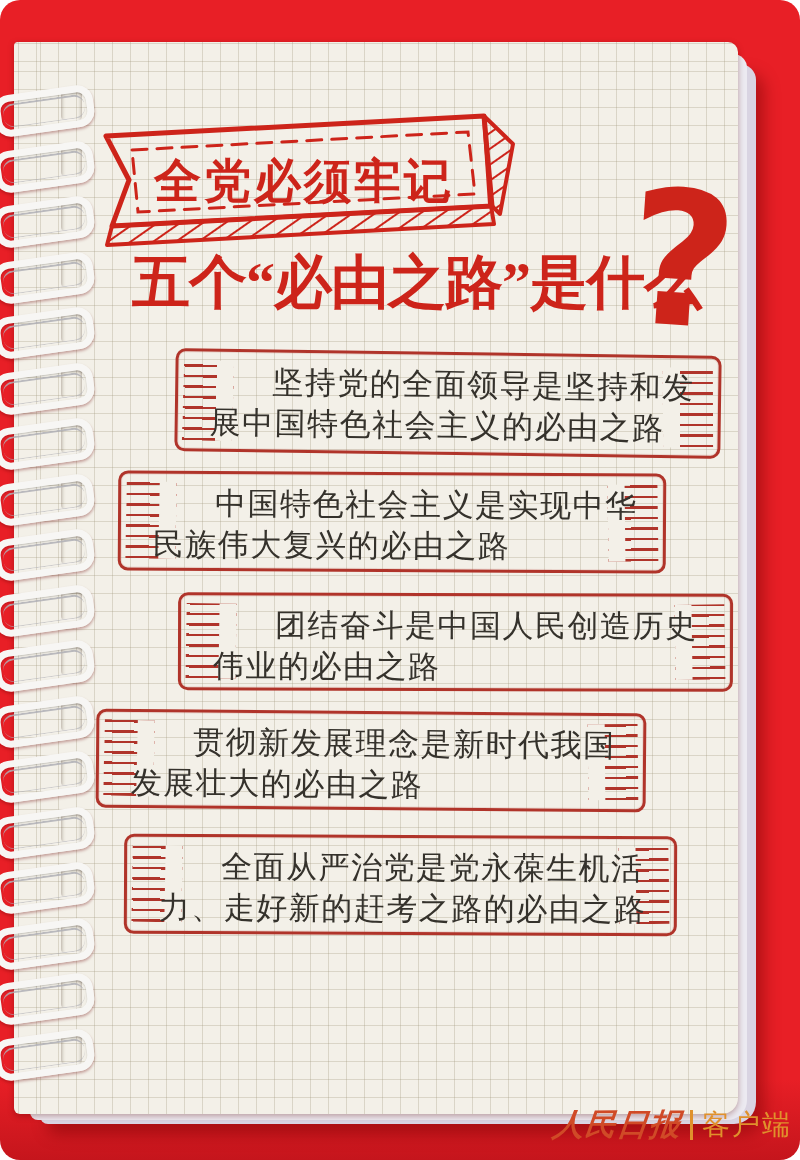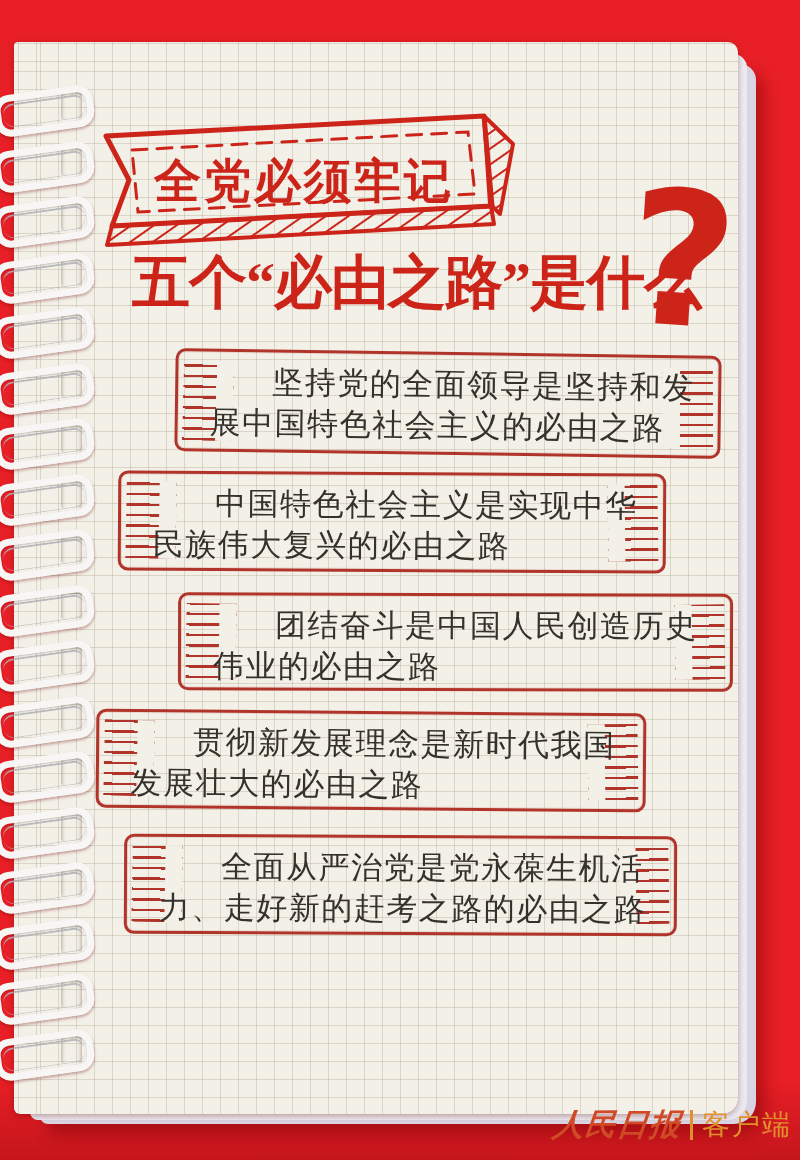--- a/index.html
+++ b/index.html
@@ -2,20 +2,21 @@
 <html style="--background: #e81f26; --paper: #f3f0e8; --accent: #cd241a; --box-border: #b0342a; --text: #35322c; --brand-red: #d04a27; --brand-gold: #e0912c;"><head>
 <meta charset="utf-8">
 <style>
   html,body{
     margin:0; padding:0; width:800px; height:1160px; overflow:hidden;
     font-family:"Liberation Serif","DejaVu Serif",serif;
   }
   .stage{
     position:relative; width:800px; height:1160px;
     background:linear-gradient(180deg, var(--background,#e81f26) 93%, #c5151c 100%);
+    border-radius:20px;
   }
   
   .sheet{position:absolute; z-index:1;}
   .sheet-2{left:40px; top:64px; width:716px; height:1060px; background:#d9d4e2;
     border-radius:8px 16px 22px 8px; box-shadow:8px 10px 16px rgba(110,0,0,.45);}
   .sheet-1{left:30px; top:54px; width:717px; height:1066px; background:#eceaf1;
     border-radius:8px 14px 20px 8px;}
   
   .page{
     position:absolute; z-index:2; left:14px; top:42px; width:724px; height:1072px;

